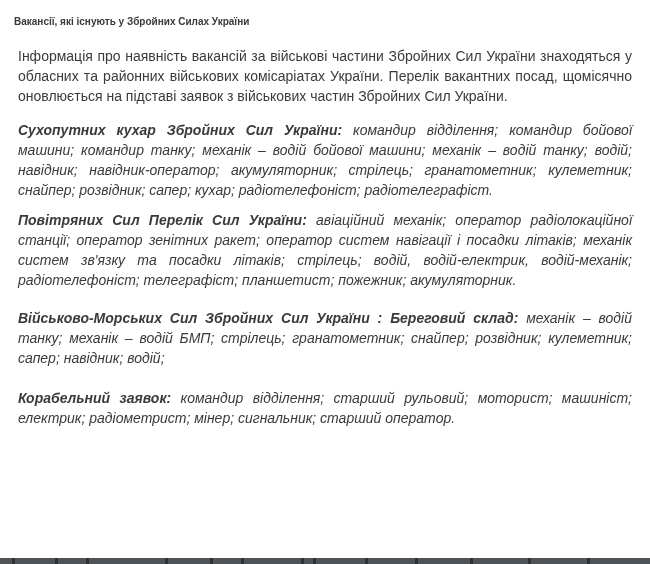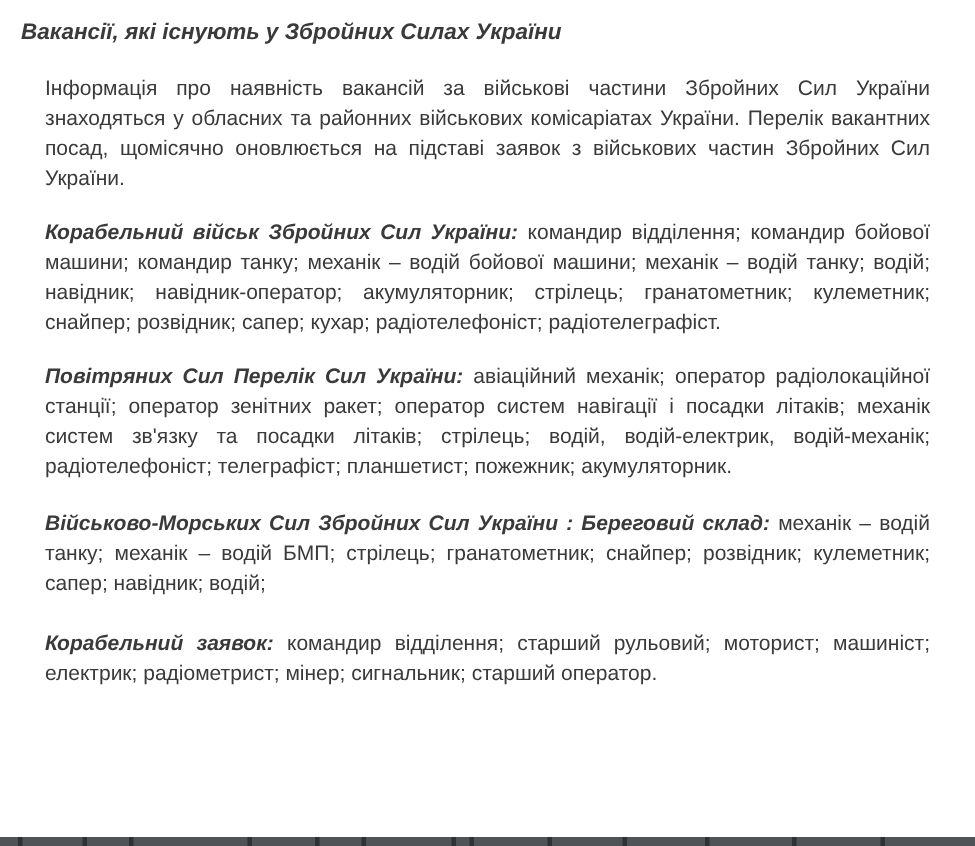--- a/index.html
+++ b/index.html
@@ -11,32 +11,31 @@
     overflow: hidden;
     font-family: "Liberation Sans", sans-serif;
   }
   .doc {
     padding: 12px 14px 0 14px;
     color: #3a3a3a;
     font-size: 14px;
     line-height: 20px;
   }
   .title {
-    font-size: 15px;
+    font-size: 10px;
     font-weight: bold;
-    font-style: italic;
     margin: 0 0 14px 0;
   }
-  p { margin: 16px; text-align: justify; }
+  p { margin: 4px; text-align: justify; }
   .heading {
     font-weight: bold;
     font-style: italic;
   }
   .lead { font-weight: bold; font-style: italic; }
-  .it { }
+  .it { font-style: italic; }
   .mb6  { margin-bottom: 6px; }
   .mb10 { margin-bottom: 10px; }
   .mb14 { margin-bottom: 14px; }
   .mb18 { margin-bottom: 18px; }
   .mb20 { margin-bottom: 20px; }
   .table-edge {
     position: absolute;
     left: 0; right: 0; bottom: 0;
     height: 6px;
     background: #4e5357;
@@ -52,21 +51,21 @@
 <body>
 
 <div class="doc">
 
   <h1 class="title">Вакансії, які існують у Збройних Силах України</h1>
 
   <p class="mb14">Інформація про наявність вакансій за військові частини Збройних Сил України знаходяться у обласних та районних військових комісаріатах України. Перелік вакантних посад, щомісячно оновлюється на підставі заявок з військових частин Збройних Сил України.</p>
 
 
   <p class="mb10">
-    <span class="lead">Корабельний військ Збройних Сил України:</span>
+    <span class="lead">Сухопутних кухар Збройних Сил України:</span>
     <span class="it">командир відділення; командир бойової машини; командир танку; механік – водій бойової машини; механік – водій танку; водій; навідник; навідник-оператор; акумуляторник; стрілець; гранатометник; кулеметник; снайпер; розвідник; сапер; кухар; радіотелефоніст; радіотелеграфіст.</span>
   </p>
 
 
 
   <p class="mb18">
     <span class="lead">Повітряних Сил Перелік Сил України:</span>
     <span class="it">авіаційний механік; оператор радіолокаційної станції; оператор зенітних ракет; оператор систем навігації і посадки літаків; механік систем зв'язку та посадки літаків; стрілець; водій, водій-електрик, водій-механік; радіотелефоніст; телеграфіст; планшетист; пожежник; акумуляторник.</span>
   </p>
 

